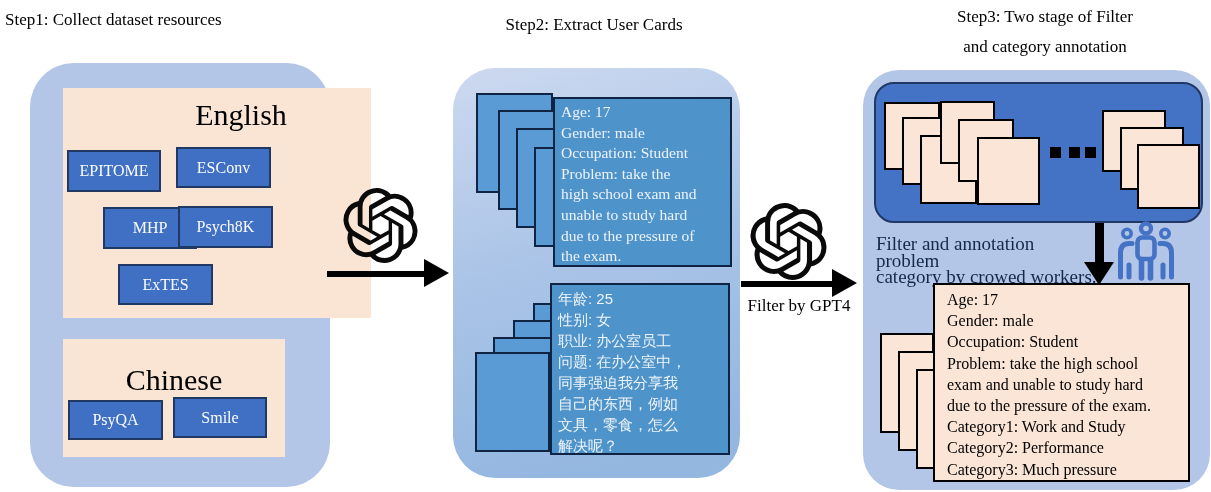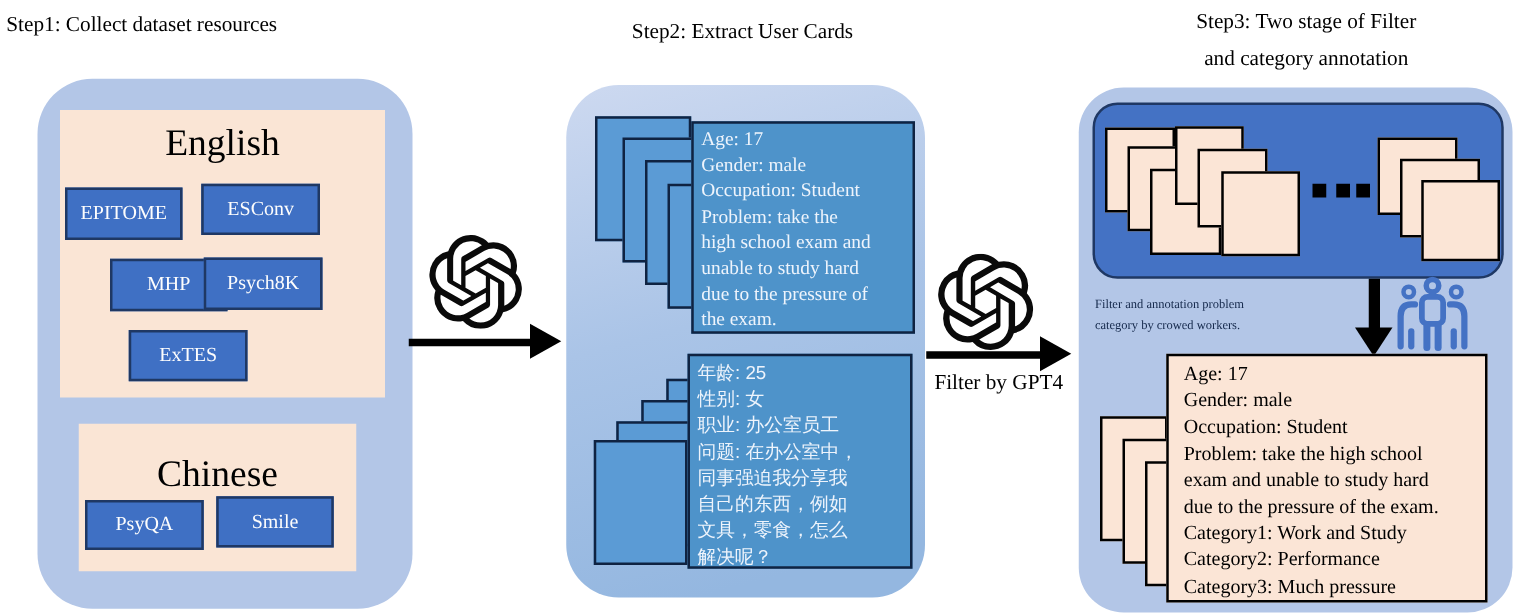--- a/index.html
+++ b/index.html
@@ -28,39 +28,39 @@
   .bluecard.cn{font-family:"Liberation Sans","DejaVu Sans",sans-serif;font-size:15px;line-height:21px;}
   .creamcard{position:absolute;background:#fbe5d6;border:2.2px solid #000;box-sizing:border-box;}
   .darkbox{position:absolute;background:#4472c4;border:2px solid #1f3864;border-radius:20px;box-sizing:border-box;}
   .dot{position:absolute;width:11px;height:11px;background:#000;}
   .arrow-shaft-h{position:absolute;height:6px;background:#000;}
   .arrow-head-r{position:absolute;width:0;height:0;border-top:14px solid transparent;border-bottom:14px solid transparent;border-left:25px solid #000;}
   .arrow-shaft-v{position:absolute;width:9px;background:#000;}
   .arrow-head-d{position:absolute;width:0;height:0;border-left:15px solid transparent;border-right:15px solid transparent;border-top:23px solid #000;}
   .conn-label{position:absolute;font-size:17px;text-align:center;}
   .note{
-    position:absolute;font-size:10px;line-height:16.5px;white-space:pre-line;color:#14284b;
+    position:absolute;font-size:19px;line-height:16.5px;white-space:pre-line;color:#14284b;
   }
   .resultcard{
     position:absolute;background:#fbe5d6;border:2.4px solid #000;box-sizing:border-box;
     color:#000;white-space:pre-line;font-size:16px;line-height:21.2px;padding:4px 6px 0 12px;
   }
 </style>
 </head>
 <body>
 
 <div class="canvas">
 
   <div class="title" style="left:5px;top:10px;">Step1: Collect dataset resources</div>
   <div class="title center" style="left:448px;top:10px;width:292px;">Step2: Extract User Cards</div>
   <div class="title center" style="left:890px;top:2px;width:310px;">Step3: Two stage of Filter
 and category annotation</div>
 
   <div class="panel p-flat" style="left:30px;top:63px;width:300px;height:424px;">
-    <div class="creambox" style="left:18px;top:25px;width:260px;height:230px;">
+    <div class="creambox" style="left:33px;top:25px;width:260px;height:230px;padding-left:48px;">
       <div class="group-label">English</div>
       <div class="ds-btn" style="left:4px;top:62px;width:94px;height:42px;">EPITOME</div>
       <div class="ds-btn" style="left:113px;top:59px;width:95px;height:41px;">ESConv</div>
       <div class="ds-btn" style="left:4px;top:119px;width:94px;height:42px;margin-left:36px;">MHP</div>
       <div class="ds-btn" style="left:115px;top:118px;width:95px;height:42px;">Psych8K</div>
       <div class="ds-btn" style="left:55px;top:176px;width:95px;height:41px;">ExTES</div>
     </div>
     <div class="creambox" style="left:33px;top:276px;width:222px;height:118px;">
       <div class="group-label" style="margin-top:24px;">Chinese</div>
       <div class="ds-btn" style="left:110px;top:58px;width:94px;height:41px;">Smile</div>

